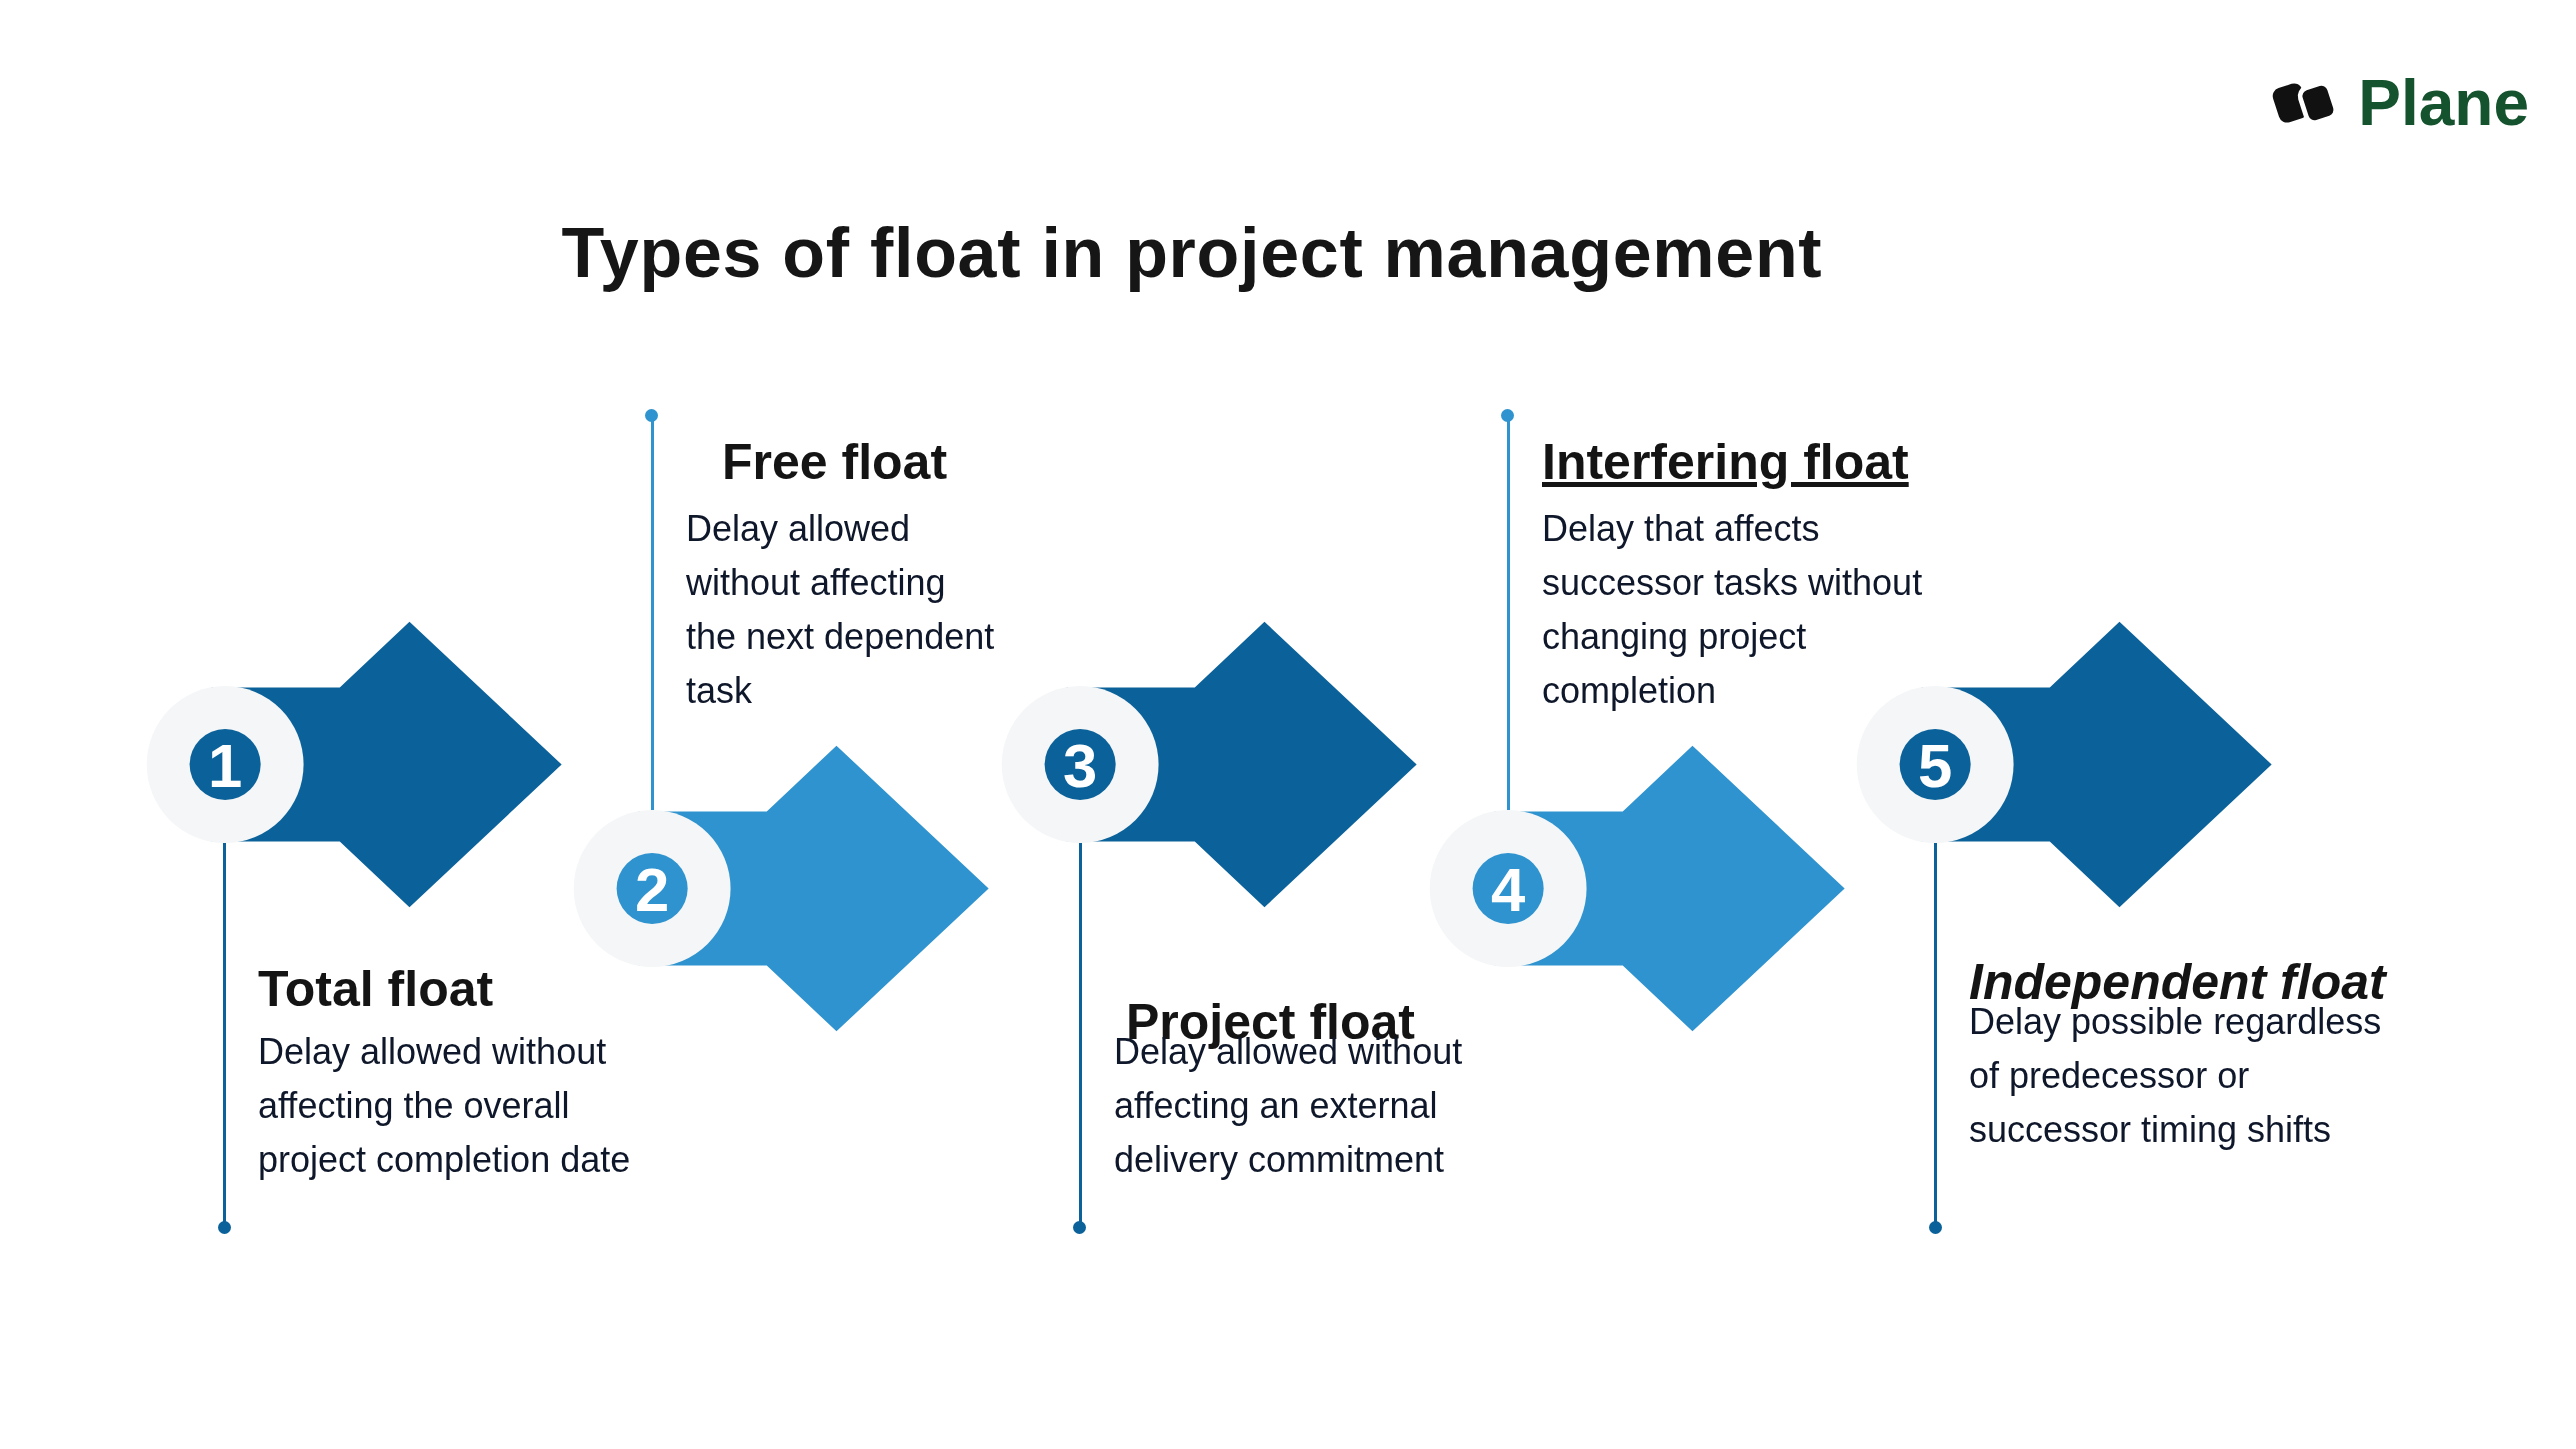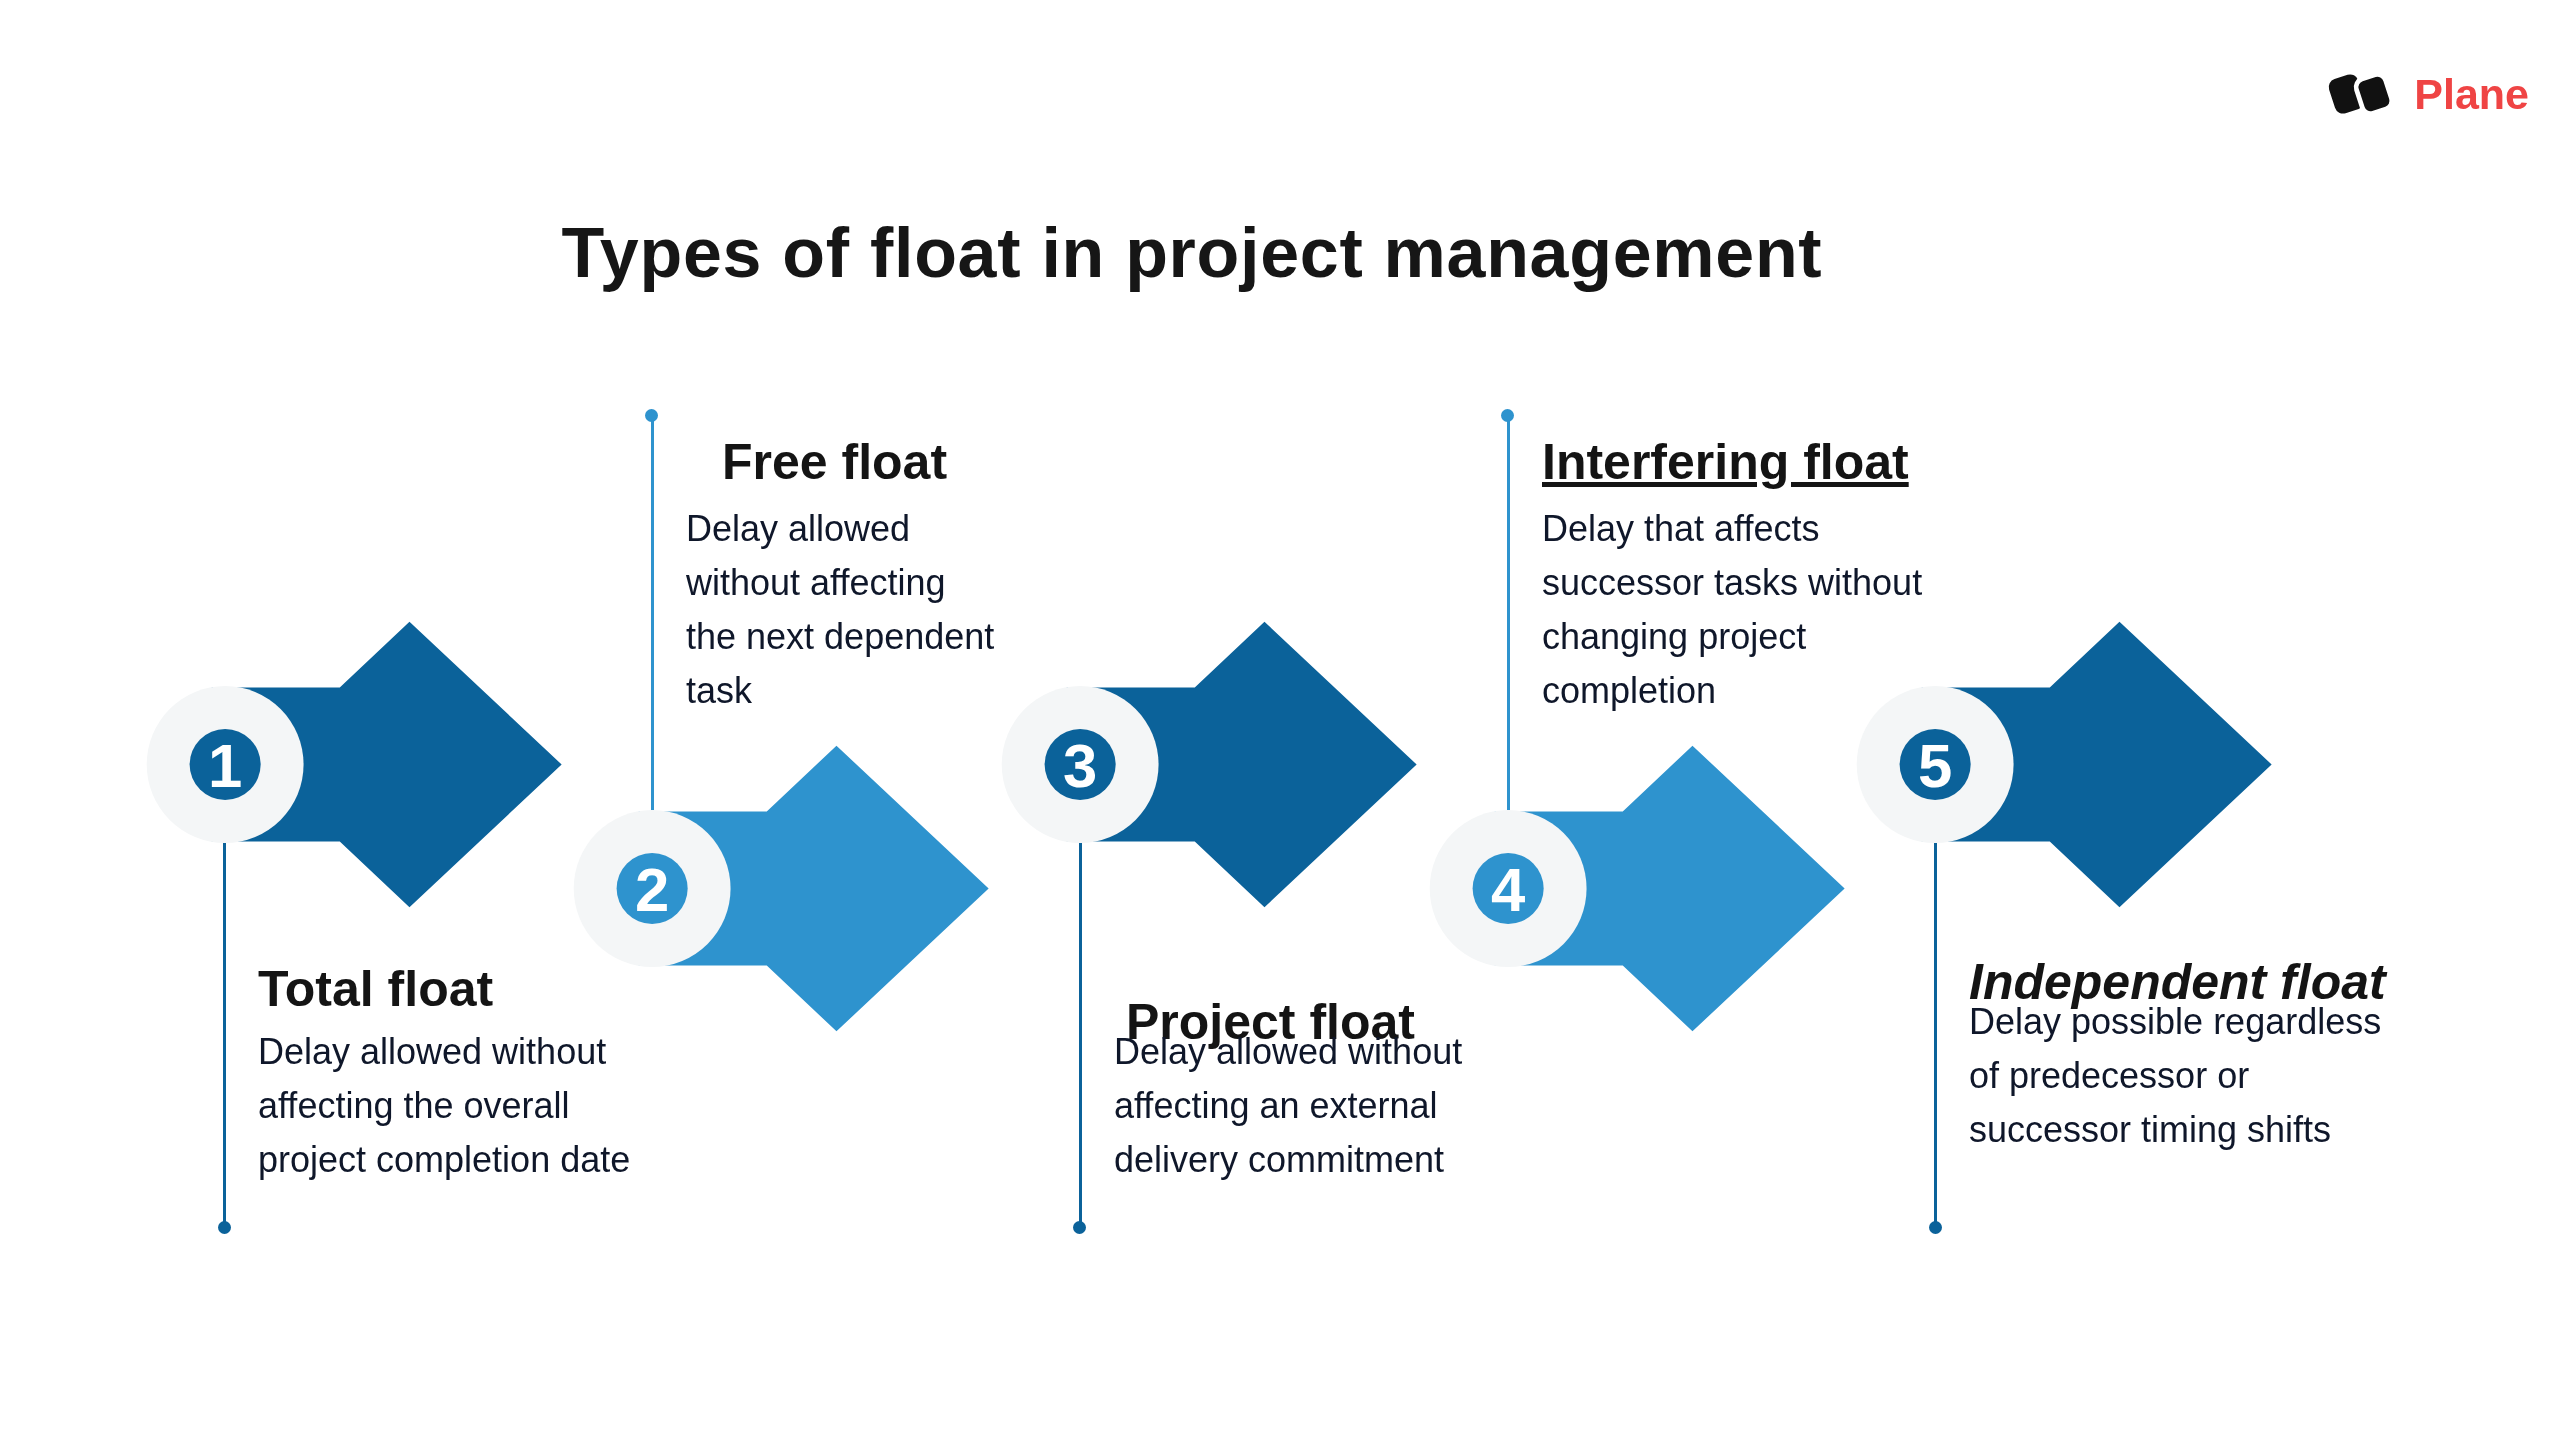--- a/index.html
+++ b/index.html
@@ -18,21 +18,21 @@
   .abs{position:absolute;}
   
   .title{
     left:0;top:213px;width:2384px;
     text-align:center;
     font-size:70px;font-weight:600;letter-spacing:0.7px;color:#161616;
   }
   
   .logo{top:66px;right:47px;display:flex;align-items:center;gap:10.7px;}
   .logo-mark{width:79px;height:56px;display:block;}
-  .logo-text{font-size:43px;font-weight:700;color:#ef4444;letter-spacing:0px;}
+  .logo-text{font-size:64px;font-weight:700;color:#14532d;letter-spacing:0px;}
   
   .arrow-svg{width:429px;height:295px;display:block;}
   .fill-dark{fill:var(--dark);}
   .fill-light{fill:var(--light);}
   .badge-outer{fill:var(--badge);}
   .badge-num{
     fill:#ffffff;font-family:"Liberation Sans",sans-serif;
     font-size:92px;font-weight:700;text-anchor:middle;
   }
   .svg1{left:138px;top:617px;}

